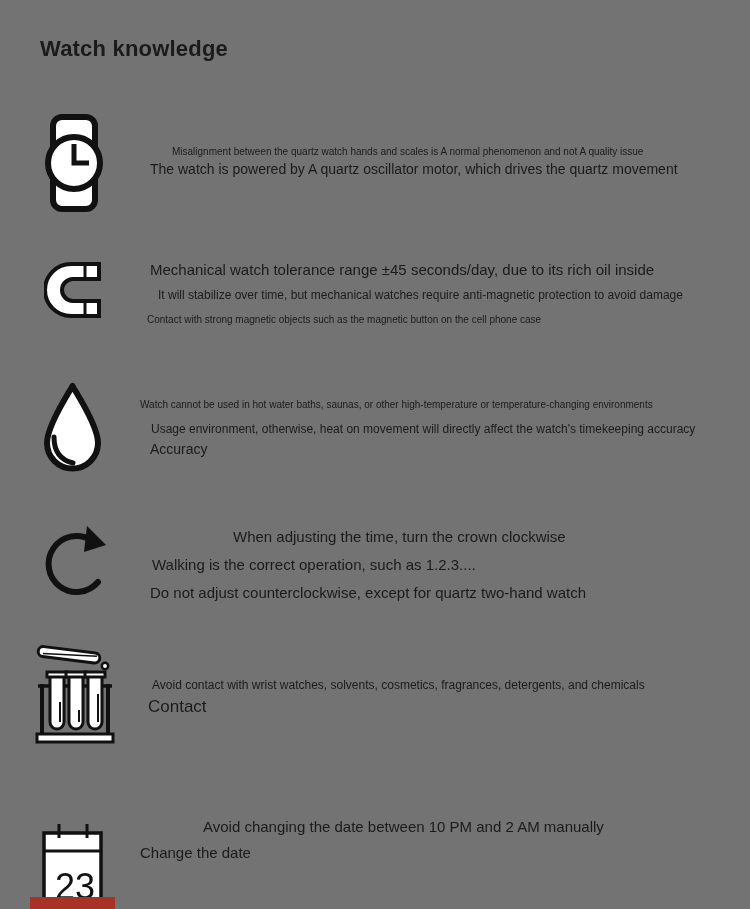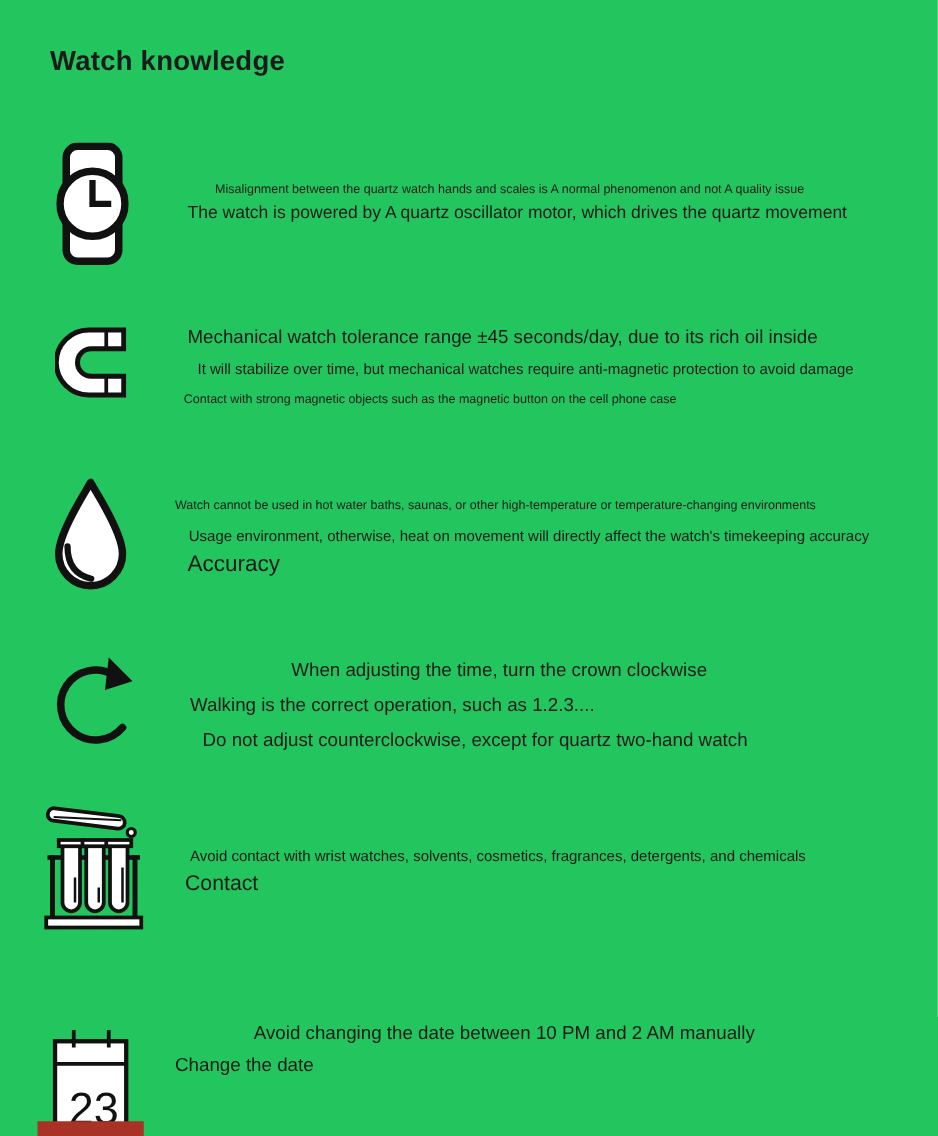--- a/index.html
+++ b/index.html
@@ -25,46 +25,46 @@
   .txt{
     position:absolute;
     font-weight:normal;
     white-space:nowrap;
     line-height:1.2;
   }
   .fs10{font-size:10px;}
   .fs12{font-size:12px;}
   .fs14{font-size:14px;text-align:right;}
   .fs15{font-size:15px;}
-  .fs17{font-size:18px;text-align:right;}
+  .fs17{font-size:14px;text-align:right;}
   .fs19{font-size:17px;}
   .s1l1{left:172px;top:146px;}
   .s1l2{left:150px;top:161px;}
   .s2l1{left:150px;top:261px;}
   .s2l2{left:158px;top:288px;}
   .s2l3{left:147px;top:314px;}
   .s3l1{left:140px;top:399px;}
   .s3l2{left:151px;top:422px;}
   .s3l3{left:150px;top:441px;}
   .s4l1{left:233px;top:528px;}
   .s4l2{left:152px;top:556px;}
-  .s4l3{left:150px;top:584px;margin-left:12px;}
+  .s4l3{left:150px;top:584px;}
   .s5l1{left:152px;top:678px;}
   .s5l2{left:148px;top:697px;}
   .s6l1{left:203px;top:818px;}
   .s6l2{left:140px;top:844px;}
   .red-bar{
     position:absolute;left:30px;top:897px;width:85px;height:12px;
   }
   .cal-num{font-family:"Liberation Sans", sans-serif;}
 </style>
 </head>
 <body>
 
-<div class="canvas" style="background: #22c55e;">
+<div class="canvas" style="background: #737373;">
 
   <div class="page-title" style="color: rgb(27, 27, 27);">Watch knowledge</div>
 
   <div class="icon icon-watch">
     <svg width="58" height="98" viewBox="0 0 58 98">
       <rect x="8" y="3" width="42" height="92" rx="9" fill="#fff" stroke="#111" stroke-width="6"></rect>
       <circle cx="29" cy="49" r="26" fill="#fff" stroke="#111" stroke-width="6"></circle>
       <path d="M29,30 V49 H44" fill="none" stroke="#111" stroke-width="5"></path>
     </svg>
   </div>

